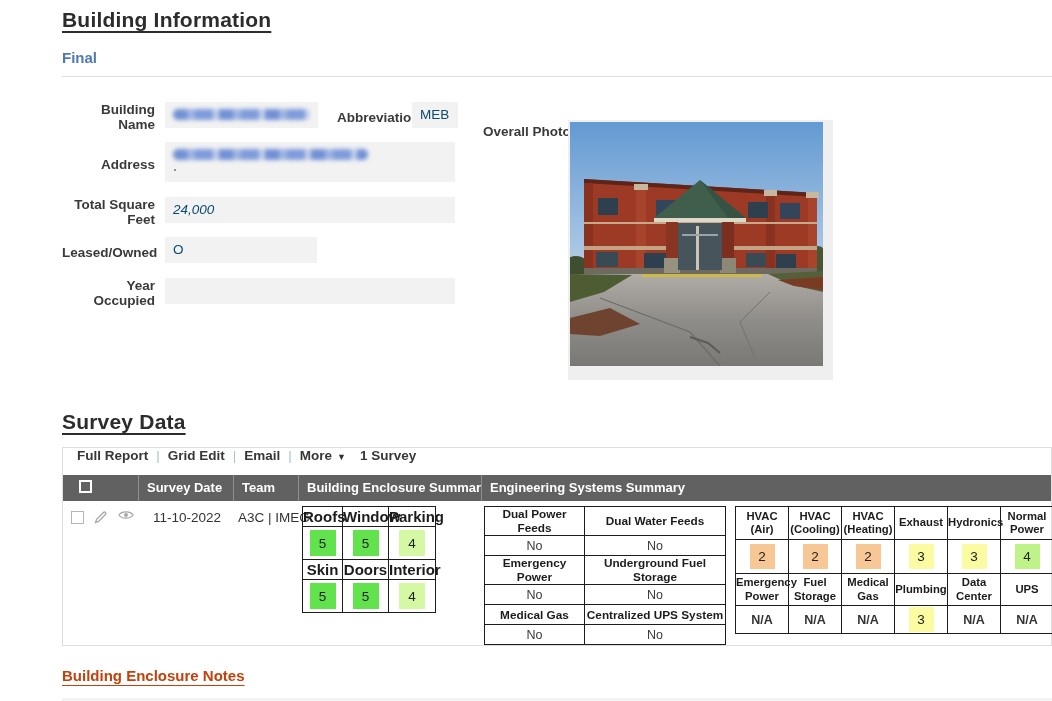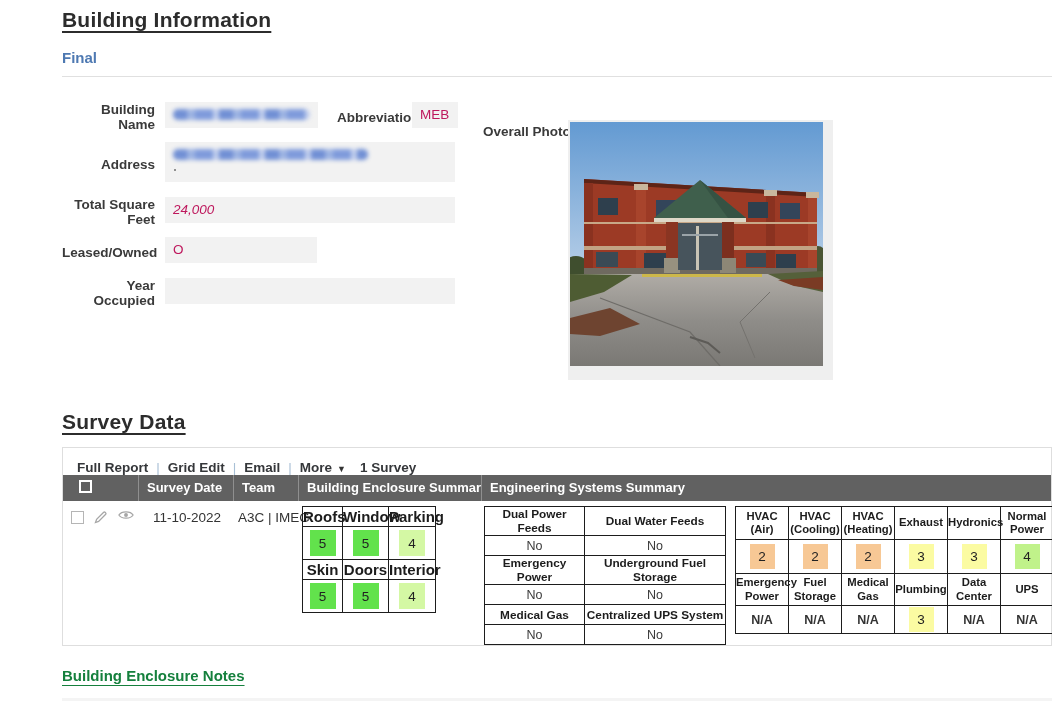--- a/index.html
+++ b/index.html
@@ -13,21 +13,21 @@
     letter-spacing:.2px;
   }
   .status-row { margin-top:17px; padding-bottom:9px; border-bottom:1px solid #e0e0e0; width:990px; }
   .status-label { color:#4e79b2; font-weight:bold; font-size:15px; }
 
   
   .form-area { position:relative; height:283px; width:990px; }
   .form-row { display:flex; align-items:center; margin-bottom:10px; }
   .form-row.first { margin-top:20px; }
   .f-label { width:93px; text-align:right; font-weight:bold; font-size:13.5px; color:#3a3a3a; padding-top:5px; flex:none; }
-  .f-field { margin-left:10px; background:#f2f2f2; min-height:26px; font-size:13.5px; color:#be185d;
+  .f-field { margin-left:10px; background:#f2f2f2; min-height:26px; font-size:13.5px; color:#0c4a6e;
     padding:5px 8px 0 8px; }
   .w-name { width:153px; }
   .w-wide { width:290px;font-style:italic; }
   .w-small { width:152px; }
   .w-abbr { width:46px; margin-left:5px; }
   .abbr-label { width:70px; margin-left:19px; text-align:left; padding-left:0; }
   .field-address { height:40px; }
   .redact { display:block; height:11px; border-radius:5px; margin-top:2px;
     background:repeating-linear-gradient(90deg,#5b7fd0 0 14px,#8fa9e0 14px 22px,#6b8cd8 22px 40px,#b9c8ec 40px 46px);
     filter:blur(2px); opacity:.85; }
@@ -35,21 +35,21 @@
   .redact.addr { width:195px; }
   .addr-dot { display:block; width:2px; height:2px; background:#909090; margin:9px 0 0 1px; }
 
   .photos-label { position:absolute; left:421px; top:27px; font-weight:bold; font-size:13.5px; color:#3a3a3a; }
   .photo-frame { position:absolute; left:506px; top:23px; width:265px; height:260px; background:#efefef; padding:2px 0 0 2px; }
   .photo-frame svg { display:block; }
 
   
   .survey-title { margin-top:30px; }
   .grid-wrap { margin-top:13px; width:990px; border:1px solid #dedede; background:#fff; }
-  .toolbar { display:flex; align-items:flex-end; height:27px; padding-left:14px; font-size:13.5px; font-weight:bold; color:#35373a; }
+  .toolbar { display:flex; align-items:flex-start; height:27px; padding-left:14px; font-size:13.5px; font-weight:bold; color:#35373a; }
   .toolbar .sep { color:#a9c0d6; font-weight:normal; margin:0 8px; }
   .toolbar .caret { font-size:9px; margin-left:5px; color:#333; }
   .toolbar .count { margin-left:14px; }
   .tb-link { cursor:pointer; }
 
   .ghead { display:flex; background:#616161; color:#fff; height:26px; line-height:26px; font-size:13px; font-weight:bold; }
   .ghead .gc { border-left:1px solid #8f8f8f; padding-left:8px; overflow:hidden; white-space:nowrap; }
   .ghead .gc:first-child { border-left:none; }
   .c0{width:75px;flex:none;} .c1{width:95px;flex:none;} .c2{width:65px;flex:none;}
   .c3{width:183px;flex:none;} .c4{width:245px;flex:none;} .c5{flex:1;}
@@ -81,21 +81,21 @@
   .eng-tbl td.h { font-weight:bold; font-size:11.3px; line-height:1.18; color:#1c1c1c; }
   .eng-tbl tr.hr1 td { height:33px; } .eng-tbl tr.vr1 td { height:34px; }
   .eng-tbl tr.hr2 td { height:32px; } .eng-tbl tr.vr2 td { height:28px; }
   .eng-tbl td.v.na { font-weight:bold; font-size:12.5px; }
 
   .chip { display:inline-flex; align-items:center; justify-content:center;
     width:26px; height:26px; font-size:13.5px; color:#222; }
   .eng-tbl .chip { width:25px; height:25px; }
 
   
-  .notes-title { margin-top:21px; font-size:15px; font-weight:bold; color:#15803d;
+  .notes-title { margin-top:21px; font-size:15px; font-weight:bold; color:#c2410c;
     text-decoration:underline; text-decoration-thickness:1.2px; text-underline-offset:4px; }
   .notes-bar { margin-top:14px; width:990px; height:26px; background:#f4f4f4;
     font-size:12.5px; color:#3a3a3a; padding:6px 0 0 8px; }
 </style>
 </head>
 <body>
 
 <div class="page">
 
   <h1 class="sec-title">Building Information</h1>

